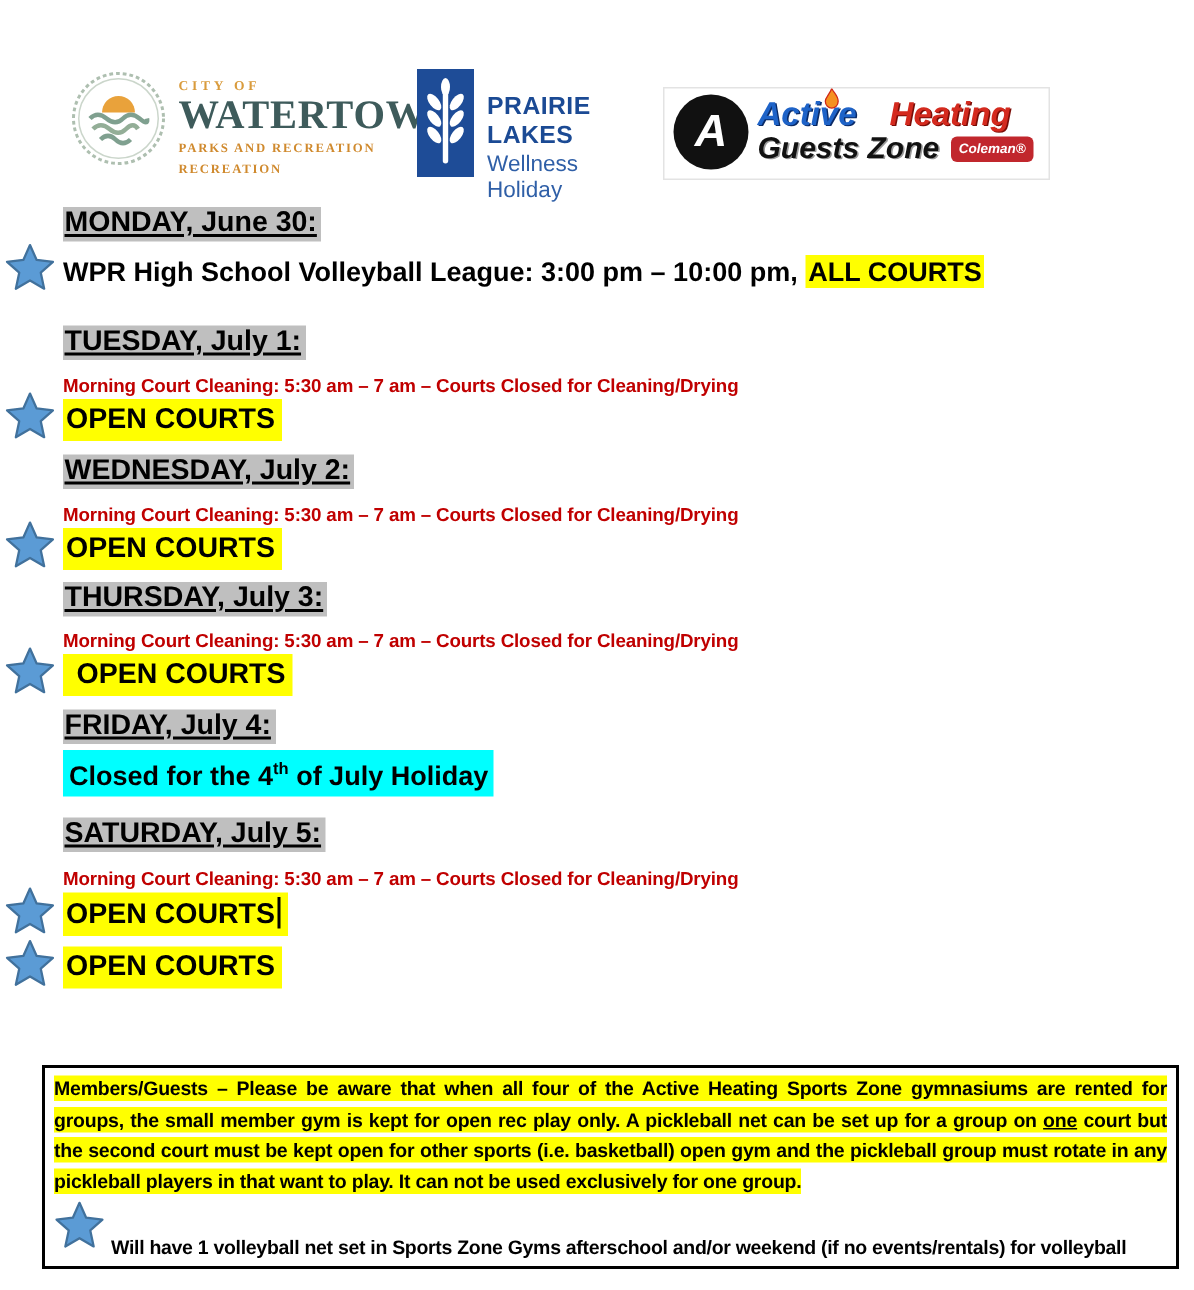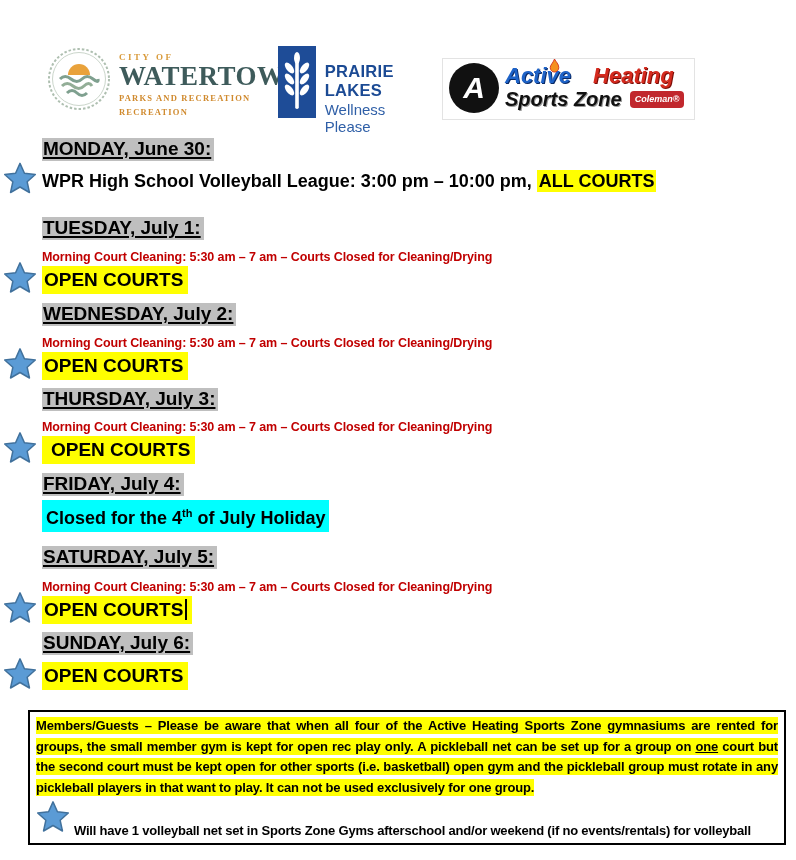--- a/index.html
+++ b/index.html
@@ -113,38 +113,38 @@
           <ellipse cx="9.5" cy="17" rx="3.2" ry="6.5" fill="#fff" transform="rotate(-38 9.5 17)"></ellipse>
           <ellipse cx="24.5" cy="17" rx="3.2" ry="6.5" fill="#fff" transform="rotate(38 24.5 17)"></ellipse>
           <ellipse cx="9.5" cy="28" rx="3.2" ry="6.5" fill="#fff" transform="rotate(-38 9.5 28)"></ellipse>
           <ellipse cx="24.5" cy="28" rx="3.2" ry="6.5" fill="#fff" transform="rotate(38 24.5 28)"></ellipse>
           <ellipse cx="9.5" cy="39" rx="3.2" ry="6.5" fill="#fff" transform="rotate(-38 9.5 39)"></ellipse>
           <ellipse cx="24.5" cy="39" rx="3.2" ry="6.5" fill="#fff" transform="rotate(38 24.5 39)"></ellipse>
         </svg>
       </div>
       <div class="pl-text">
         <div class="pl-name">PRAIRIE LAKES</div>
-        <div class="pl-sub">Wellness Please</div>
+        <div class="pl-sub">Wellness Holiday</div>
       </div>
     </div>
 
     <div class="ah-logo">
       <div class="ah-circle">A</div>
       <div class="ah-words">
         <div class="ah-row1">
           <span class="ah-flame">
             <svg width="11" height="15" viewBox="0 0 10 14">
               <path d="M5 0 C6.5 3 9 4.5 9 8 A4 4.2 0 0 1 1 8 C1 5.5 3.5 4 5 0 Z" fill="#F59120" stroke="#D02818" stroke-width="0.8"></path>
             </svg>
           </span>
           <span class="ah-active">Active</span>
           <span class="ah-heating">Heating</span>
         </div>
         <div class="ah-row2">
-          <span class="ah-sz">Sports Zone</span>
+          <span class="ah-sz">Guests Zone</span>
           <span class="ah-badge">Coleman®</span>
         </div>
       </div>
     </div>
   </div>
 
   <div class="content">
 
     <div class="line">
       <span class="day-h">MONDAY, June 30:</span>
@@ -210,23 +210,20 @@
     <div class="line cleaning g11">Morning Court Cleaning: 5:30 am – 7 am – Courts Closed for Cleaning/Drying</div>
     <div class="line g1">
       <span class="star">
   <svg class="star-svg" width="34" height="34" viewBox="0 0 36 36" aria-hidden="true">
     <polygon points="18,2 22.7,12.5 34.2,13.8 25.6,21.5 28,32.8 18,27 8,32.8 10.4,21.5 1.8,13.8 13.3,12.5" fill="#5B9BD5" stroke="#41719C" stroke-width="1.6" stroke-linejoin="round"></polygon>
   </svg>
 </span>
       <span class="open"><span>OPEN COURTS</span><span class="caret"></span></span>
     </div>
 
-    <div class="line g8">
-      <span class="day-h">SUNDAY, July 6:</span>
-    </div>
     <div class="line g7">
       <span class="star">
   <svg class="star-svg" width="34" height="34" viewBox="0 0 36 36" aria-hidden="true">
     <polygon points="18,2 22.7,12.5 34.2,13.8 25.6,21.5 28,32.8 18,27 8,32.8 10.4,21.5 1.8,13.8 13.3,12.5" fill="#5B9BD5" stroke="#41719C" stroke-width="1.6" stroke-linejoin="round"></polygon>
   </svg>
 </span>
       <span class="open">OPEN COURTS</span>
     </div>
 
   </div>

